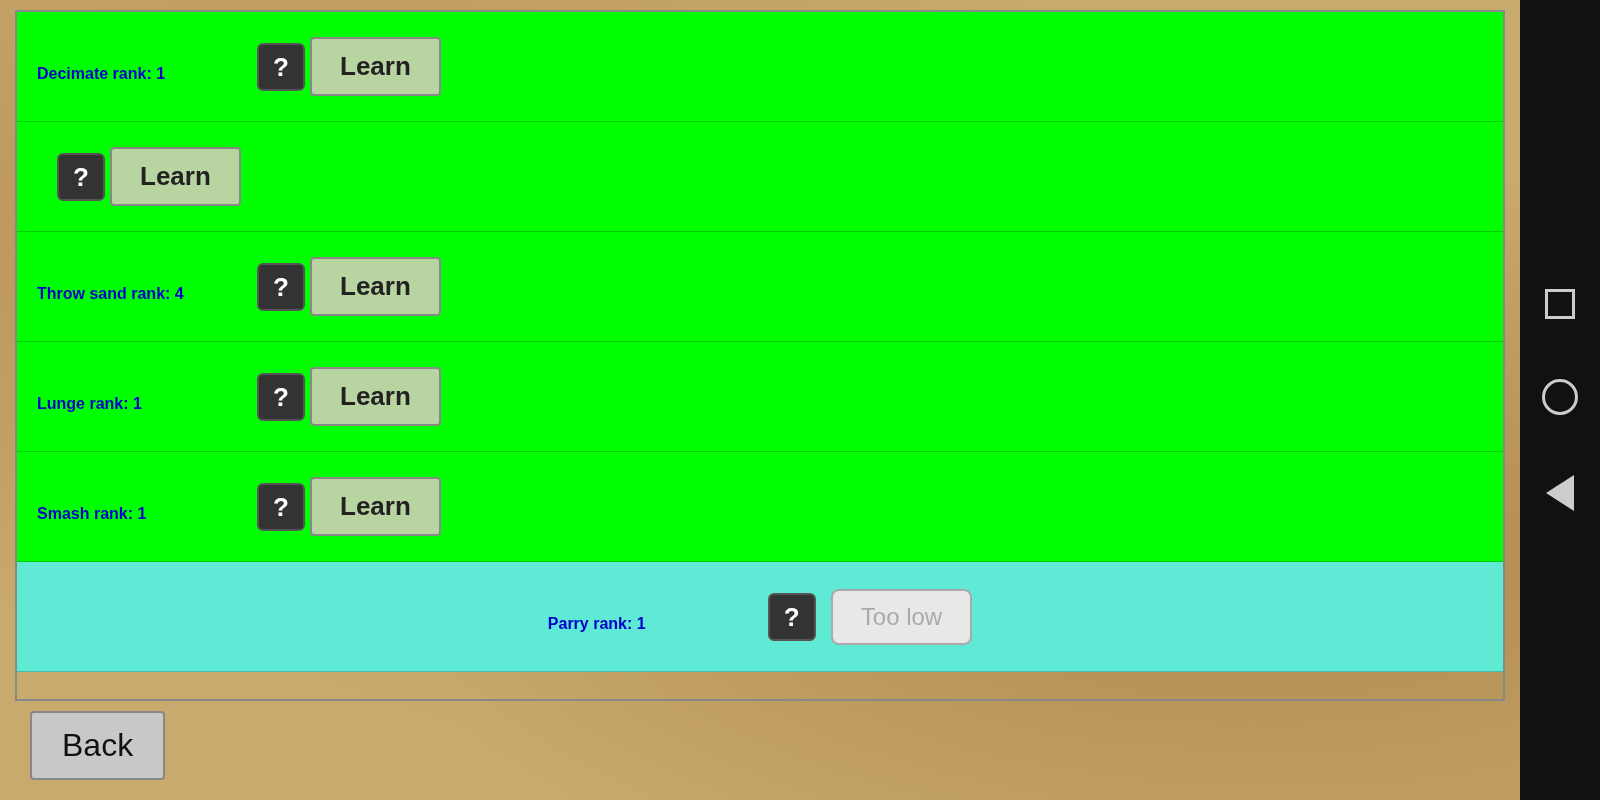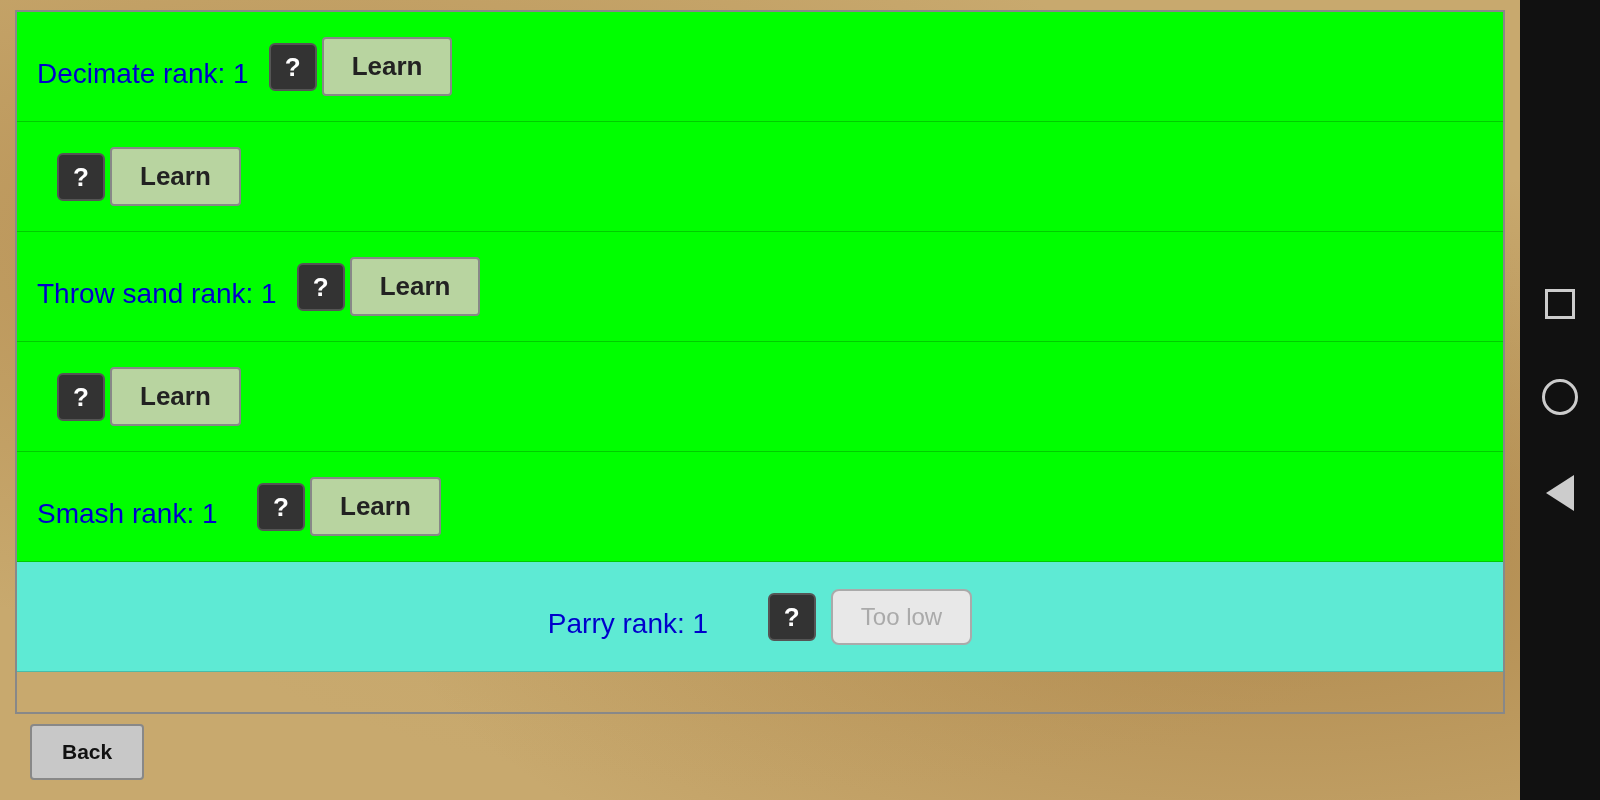--- a/index.html
+++ b/index.html
@@ -55,22 +55,22 @@
       background-color: #00ff00;
     }
 
     .technique-row.unavailable {
       background-color: #5eead4;
       justify-content: center;
     }
 
     .technique-name {
       color: #0000cc;
-      font-size: 28px;
-      font-weight: normal;
+      font-size: 16px;
+      font-weight: bold;
       min-width: 200px;
       margin-top: 15px;
     }
 
     .info-btn {
       width: 48px;
       height: 48px;
       border-radius: 6px;
       background-color: #333;
       border: 2px solid #555;
@@ -113,22 +113,22 @@
     }
 
     .bottom-bar {
       padding: 10px 15px;
       display: flex;
       align-items: center;
     }
 
     .back-btn {
       padding: 14px 30px;
-      font-size: 21px;
-      font-weight: bold;
+      font-size: 32px;
+      font-weight: normal;
       background-color: #c8c8c8;
       border: 2px solid #888;
       border-radius: 4px;
       cursor: pointer;
       color: #111;
     }
 
     
     .android-nav {
       width: 80px;
@@ -176,27 +176,28 @@
         </div>
         <button class="learn-btn">Learn</button>
       </div>
       <div class="technique-row available">
         <div class="info-btn">
           <span class="question-mark">?</span>
         </div>
         <button class="learn-btn">Learn</button>
       </div>
       <div class="technique-row available">
-        <span class="technique-name">Throw sand   rank: 1</span>
-        <div class="info-btn">
-          <span class="question-mark">?</span>
-        </div>
-        <button class="learn-btn">Learn</button>
-      </div>
-      <div class="technique-row available">
+        <span class="technique-name">Throw sand   rank: 4</span>
+        <div class="info-btn">
+          <span class="question-mark">?</span>
+        </div>
+        <button class="learn-btn">Learn</button>
+      </div>
+      <div class="technique-row available">
+        <span class="technique-name">Lunge   rank: 1</span>
         <div class="info-btn">
           <span class="question-mark">?</span>
         </div>
         <button class="learn-btn">Learn</button>
       </div>
       <div class="technique-row available">
         <span class="technique-name">Smash   rank: 1</span>
         <div class="info-btn">
           <span class="question-mark">?</span>
         </div>

